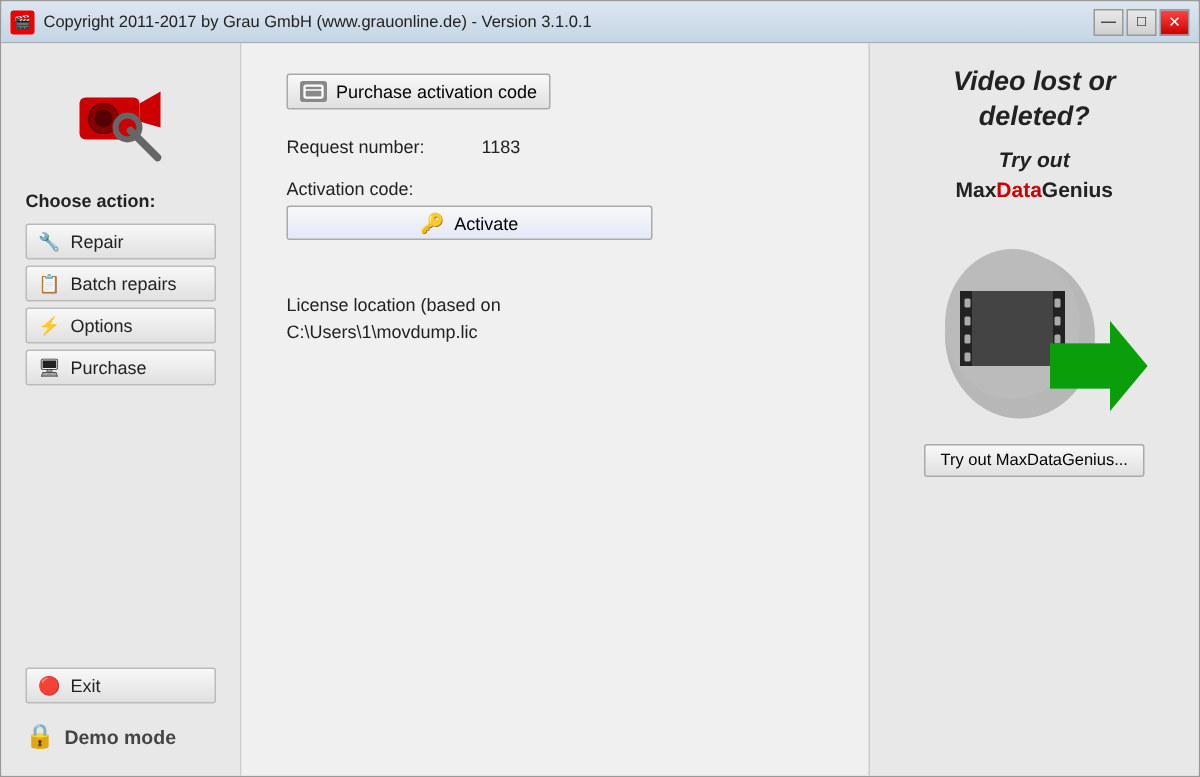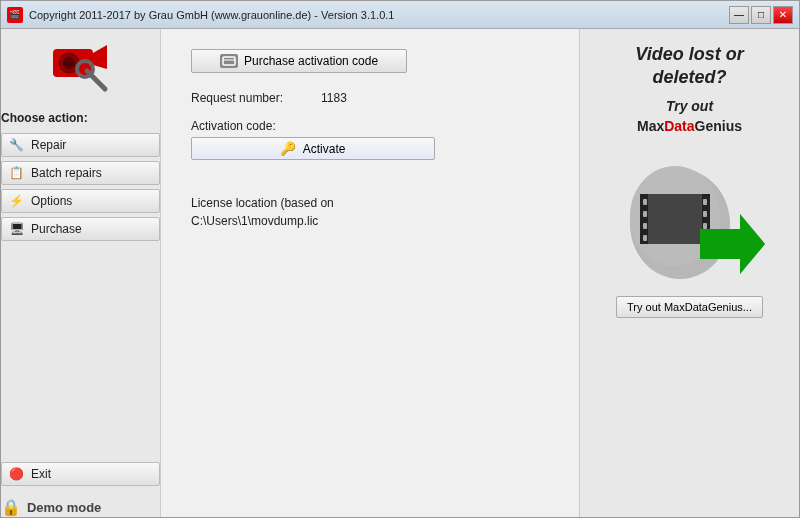--- a/index.html
+++ b/index.html
@@ -65,21 +65,21 @@
     .title-btn.close { background: linear-gradient(to bottom, #f44, #c00); color: white; }
     .content {
       display: flex;
       flex: 1;
       background: #f0f0f0;
     }
     .sidebar {
       width: 160px;
       background: #e8e8e8;
       border-right: 1px solid #ccc;
-      padding: 0;
+      padding: 16px;
       display: flex;
       flex-direction: column;
       gap: 4px;
     }
     .logo-area {
       display: flex;
       align-items: center;
       justify-content: center;
       margin-bottom: 10px;
       margin-top: 4px;
@@ -144,21 +144,21 @@
     .purchase-header {
       display: flex;
       align-items: center;
       gap: 8px;
       margin-bottom: 18px;
     }
     .purchase-btn-top {
       display: flex;
       align-items: flex-end;
       gap: 6px;
-      padding: 4px 28px;
+      padding: 4px 8px;
       border: 1px solid #aaa;
       background: linear-gradient(to bottom, #f8f8f8, #e0e0e0);
       cursor: pointer;
       border-radius: 2px;
       font-size: 12px;
     }
     .purchase-icon-small {
       width: 18px;
       height: 14px;
       background: #888;

